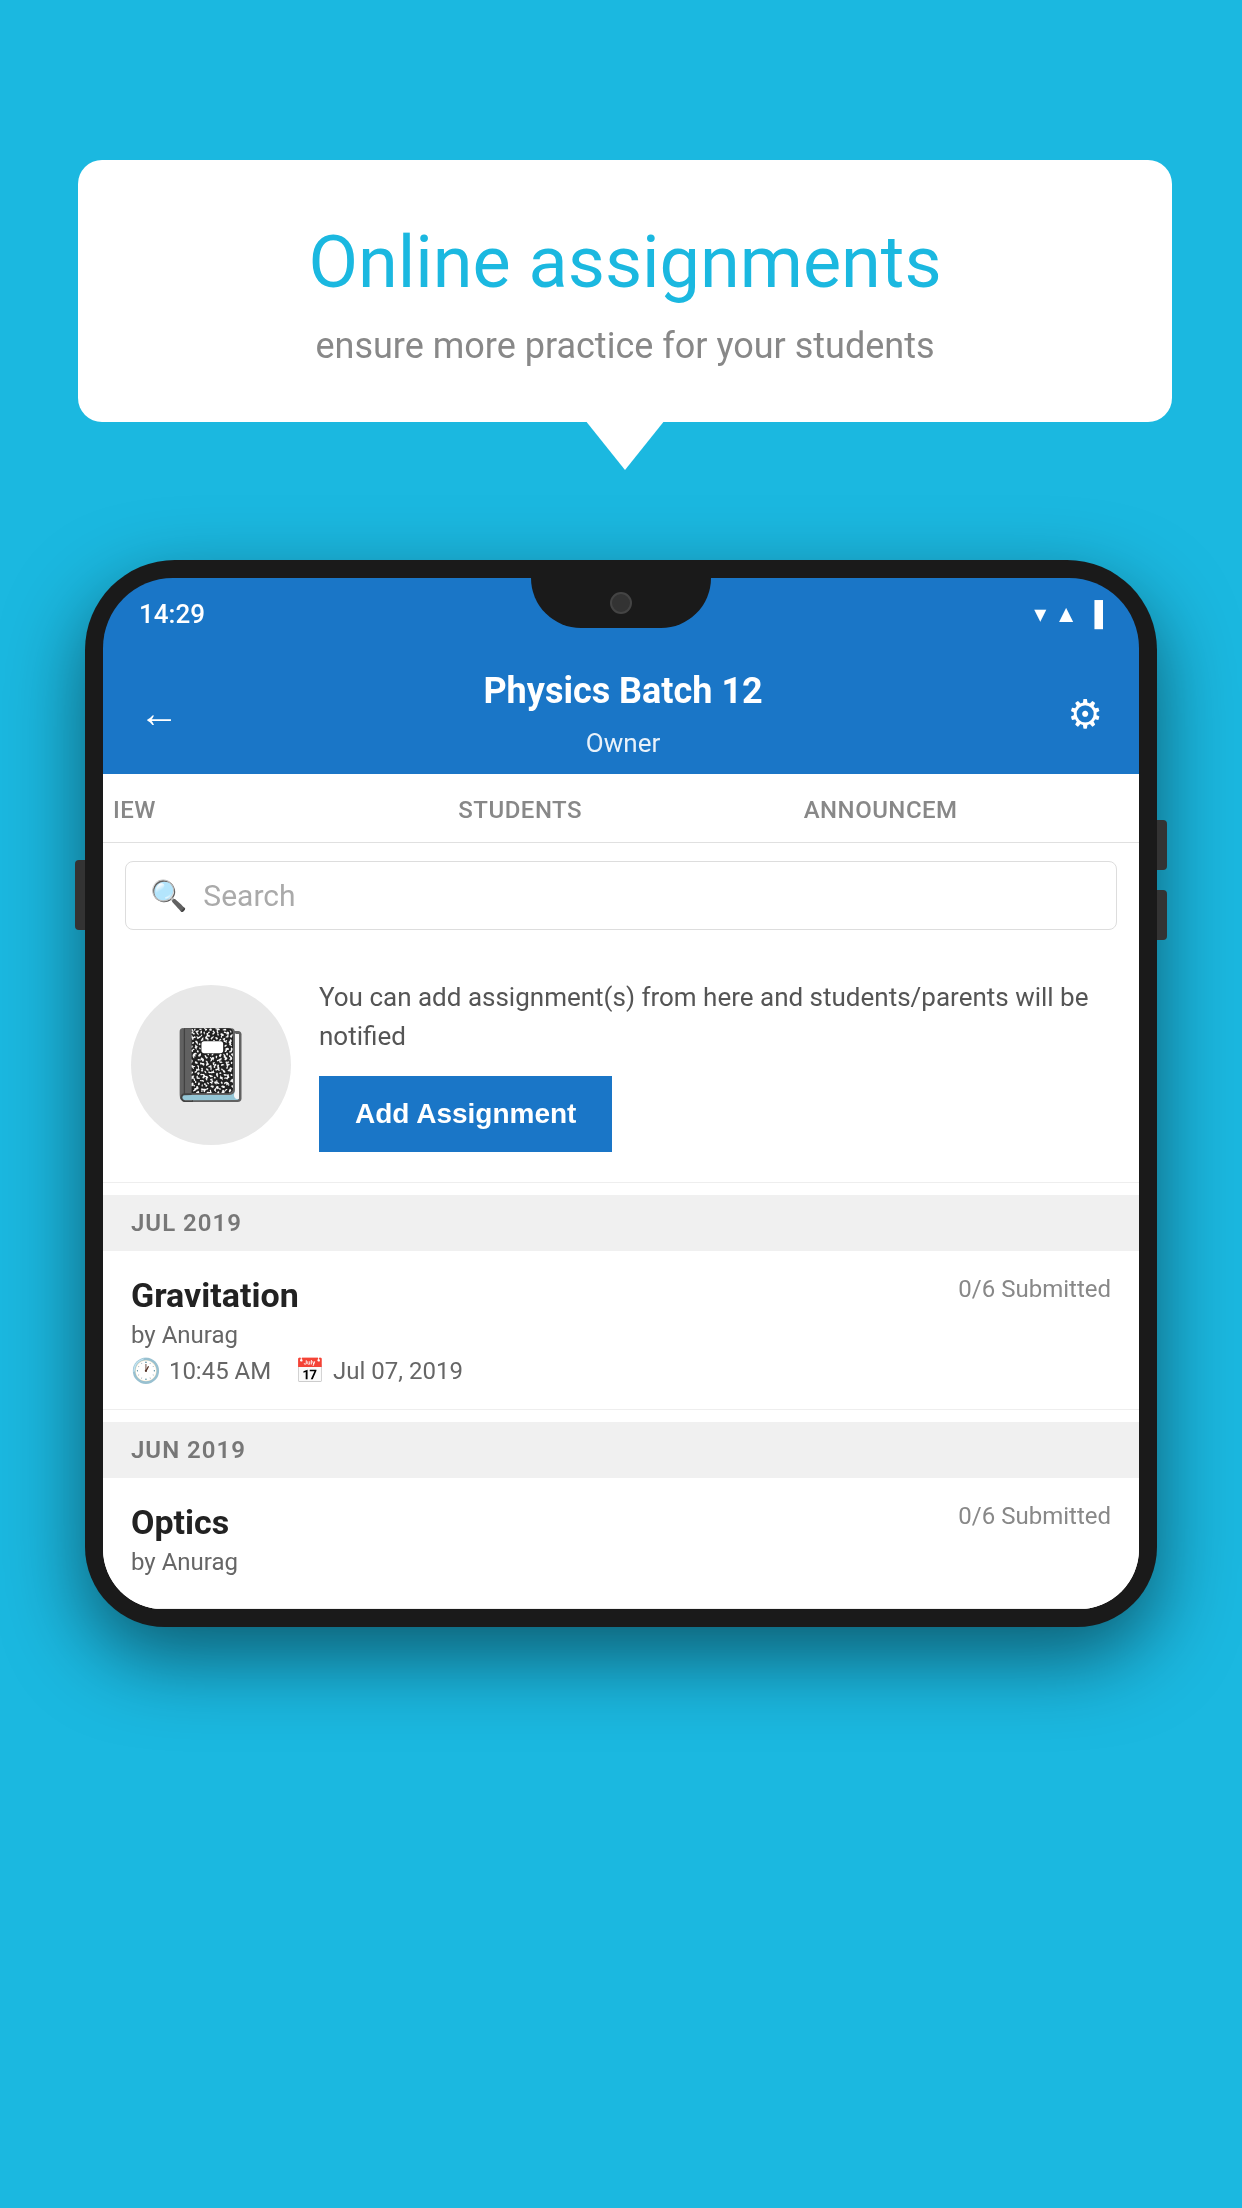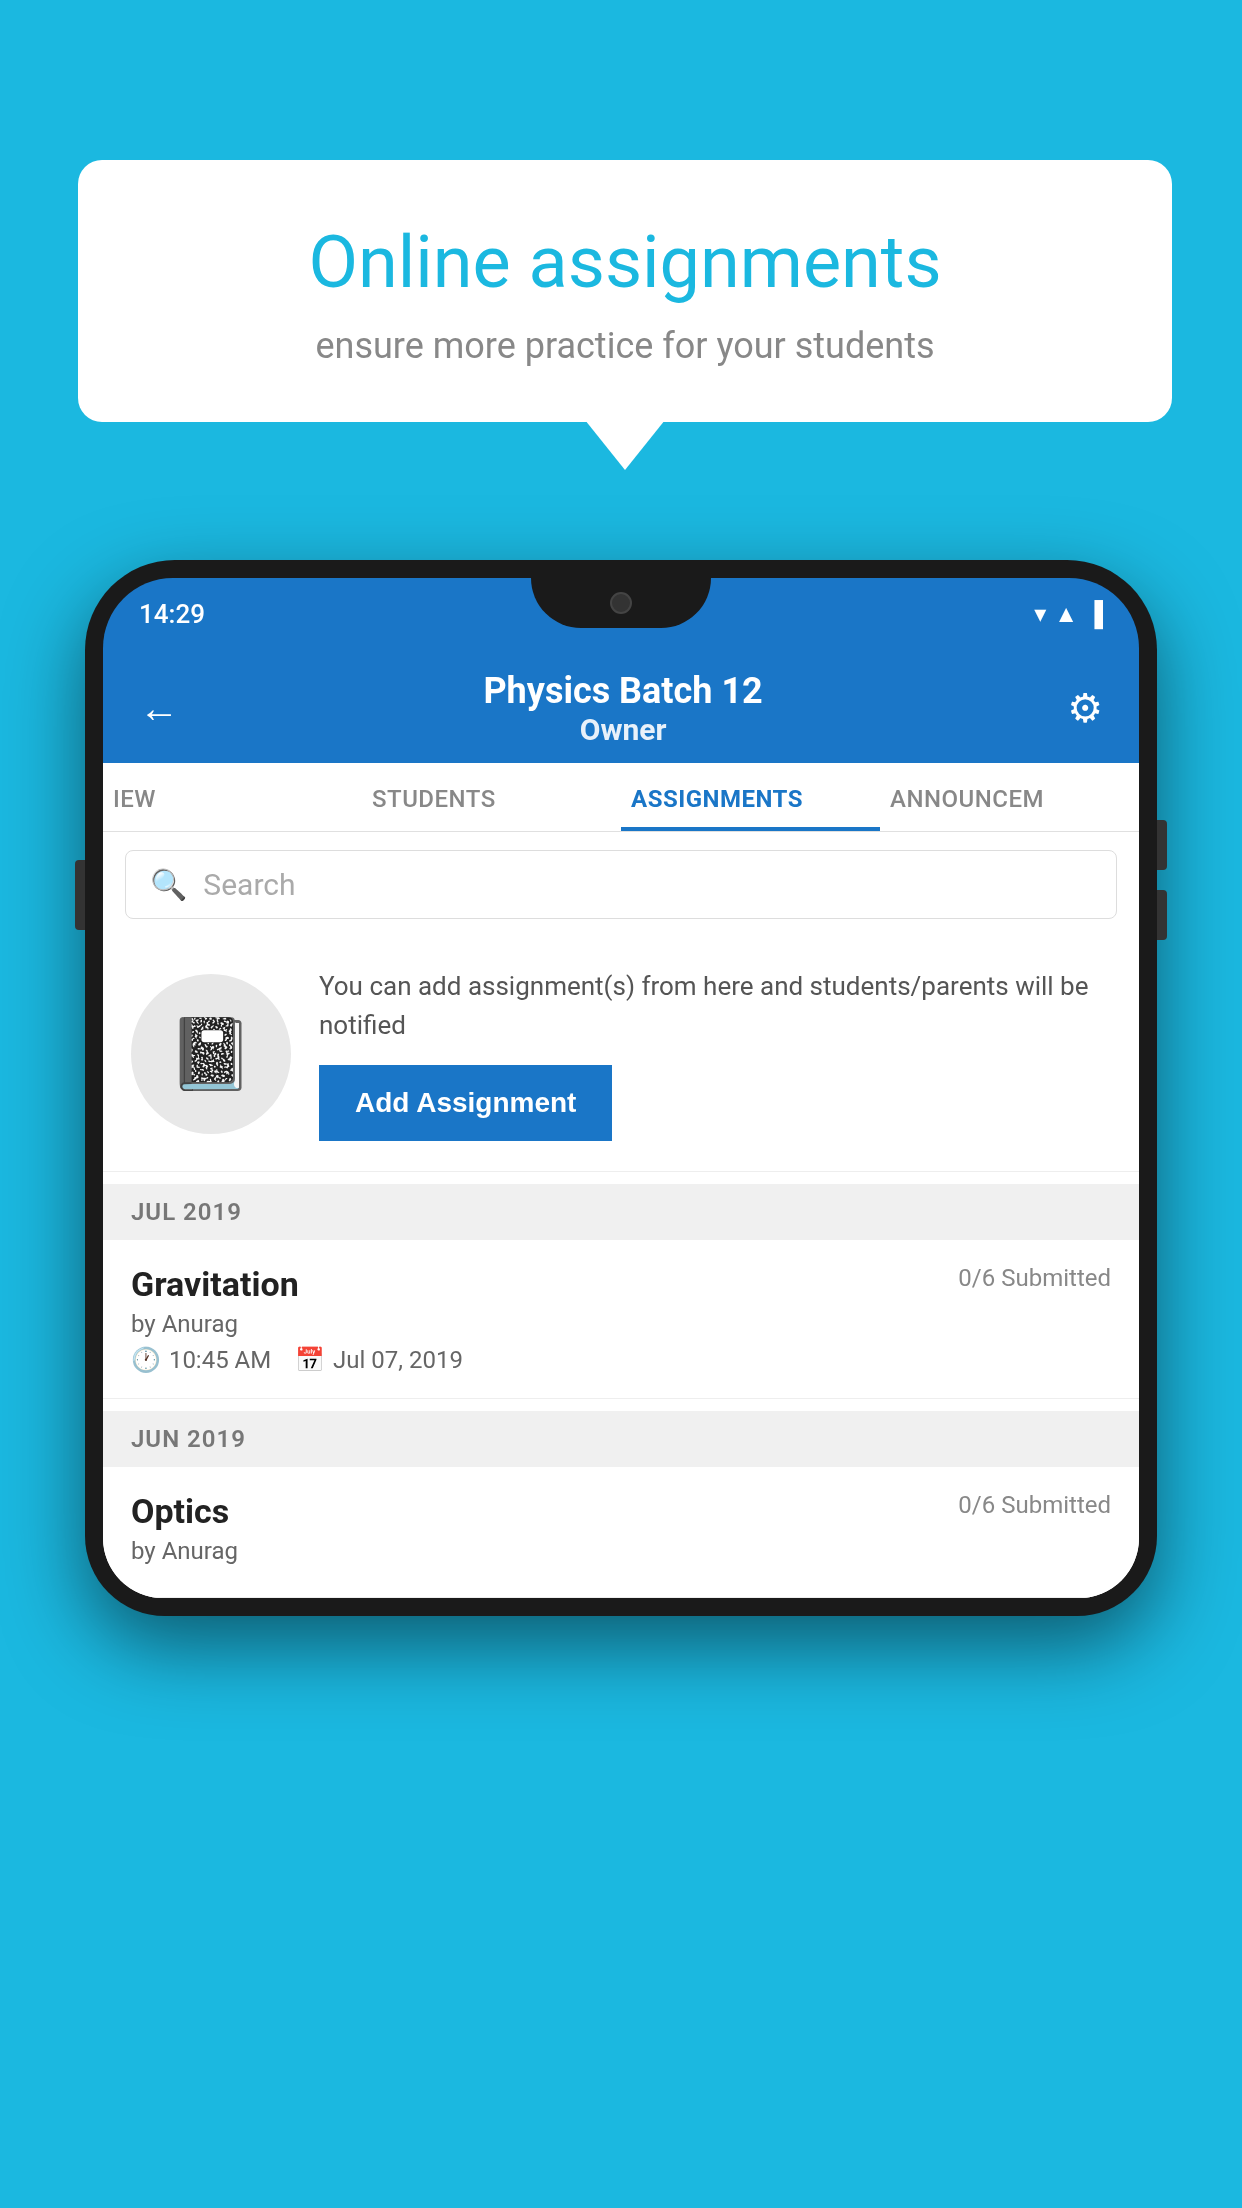--- a/index.html
+++ b/index.html
@@ -153,22 +153,23 @@
     }
 
     .header-title {
       color: white;
       font-size: 36px;
       font-weight: 700;
     }
 
     .header-subtitle {
       color: rgba(255,255,255,0.9);
-      font-size: 30px;
-      font-weight: 700;
+      font-size: 26px;
+      font-weight: 400;
+      margin-top: 16px;
     }
 
     .settings-icon {
       color: white;
       font-size: 40px;
     }
 
     
     .tabs-bar {
       display: flex;
@@ -402,21 +403,20 @@
         <div class="header-title-block">
           <div class="header-title">Physics Batch 12</div>
           <div class="header-subtitle">Owner</div>
         </div>
         <span class="settings-icon">⚙</span>
       </div>
 
       <div class="tabs-bar">
         <div class="tab-item">IEW</div>
         <div class="tab-item">STUDENTS</div>
-        <div class="tab-item active">ASSIGNMENTS</div>
         <div class="tab-item">ANNOUNCEM</div>
       </div>
 
       <div class="search-container">
         <div class="search-bar">
           <span class="search-icon-sym">🔍</span>
           <span class="search-placeholder">Search</span>
         </div>
       </div>
 

